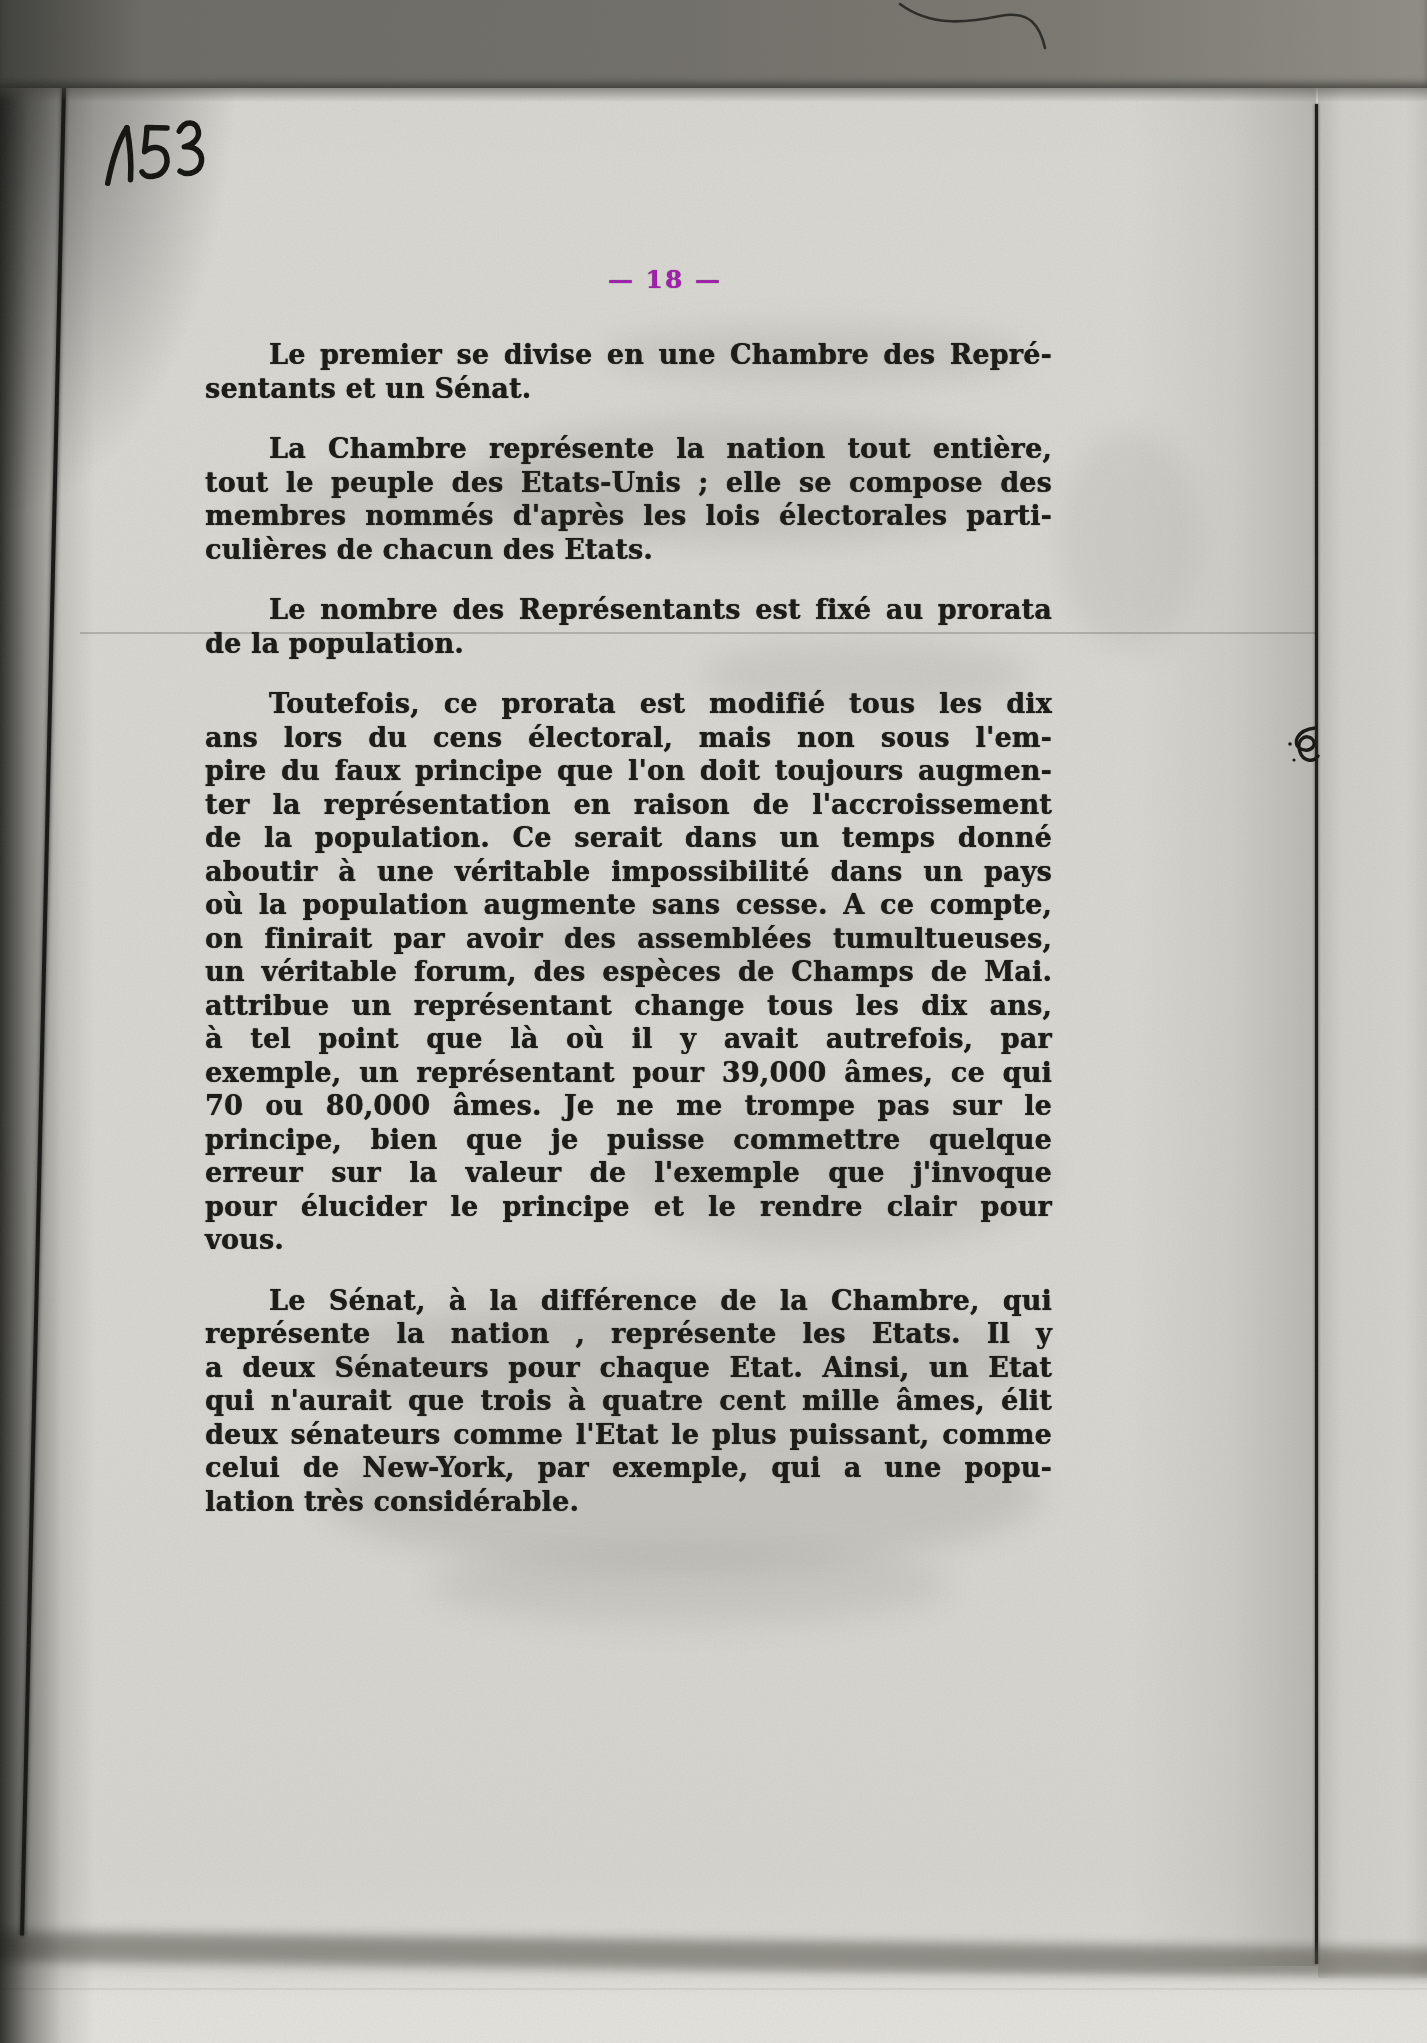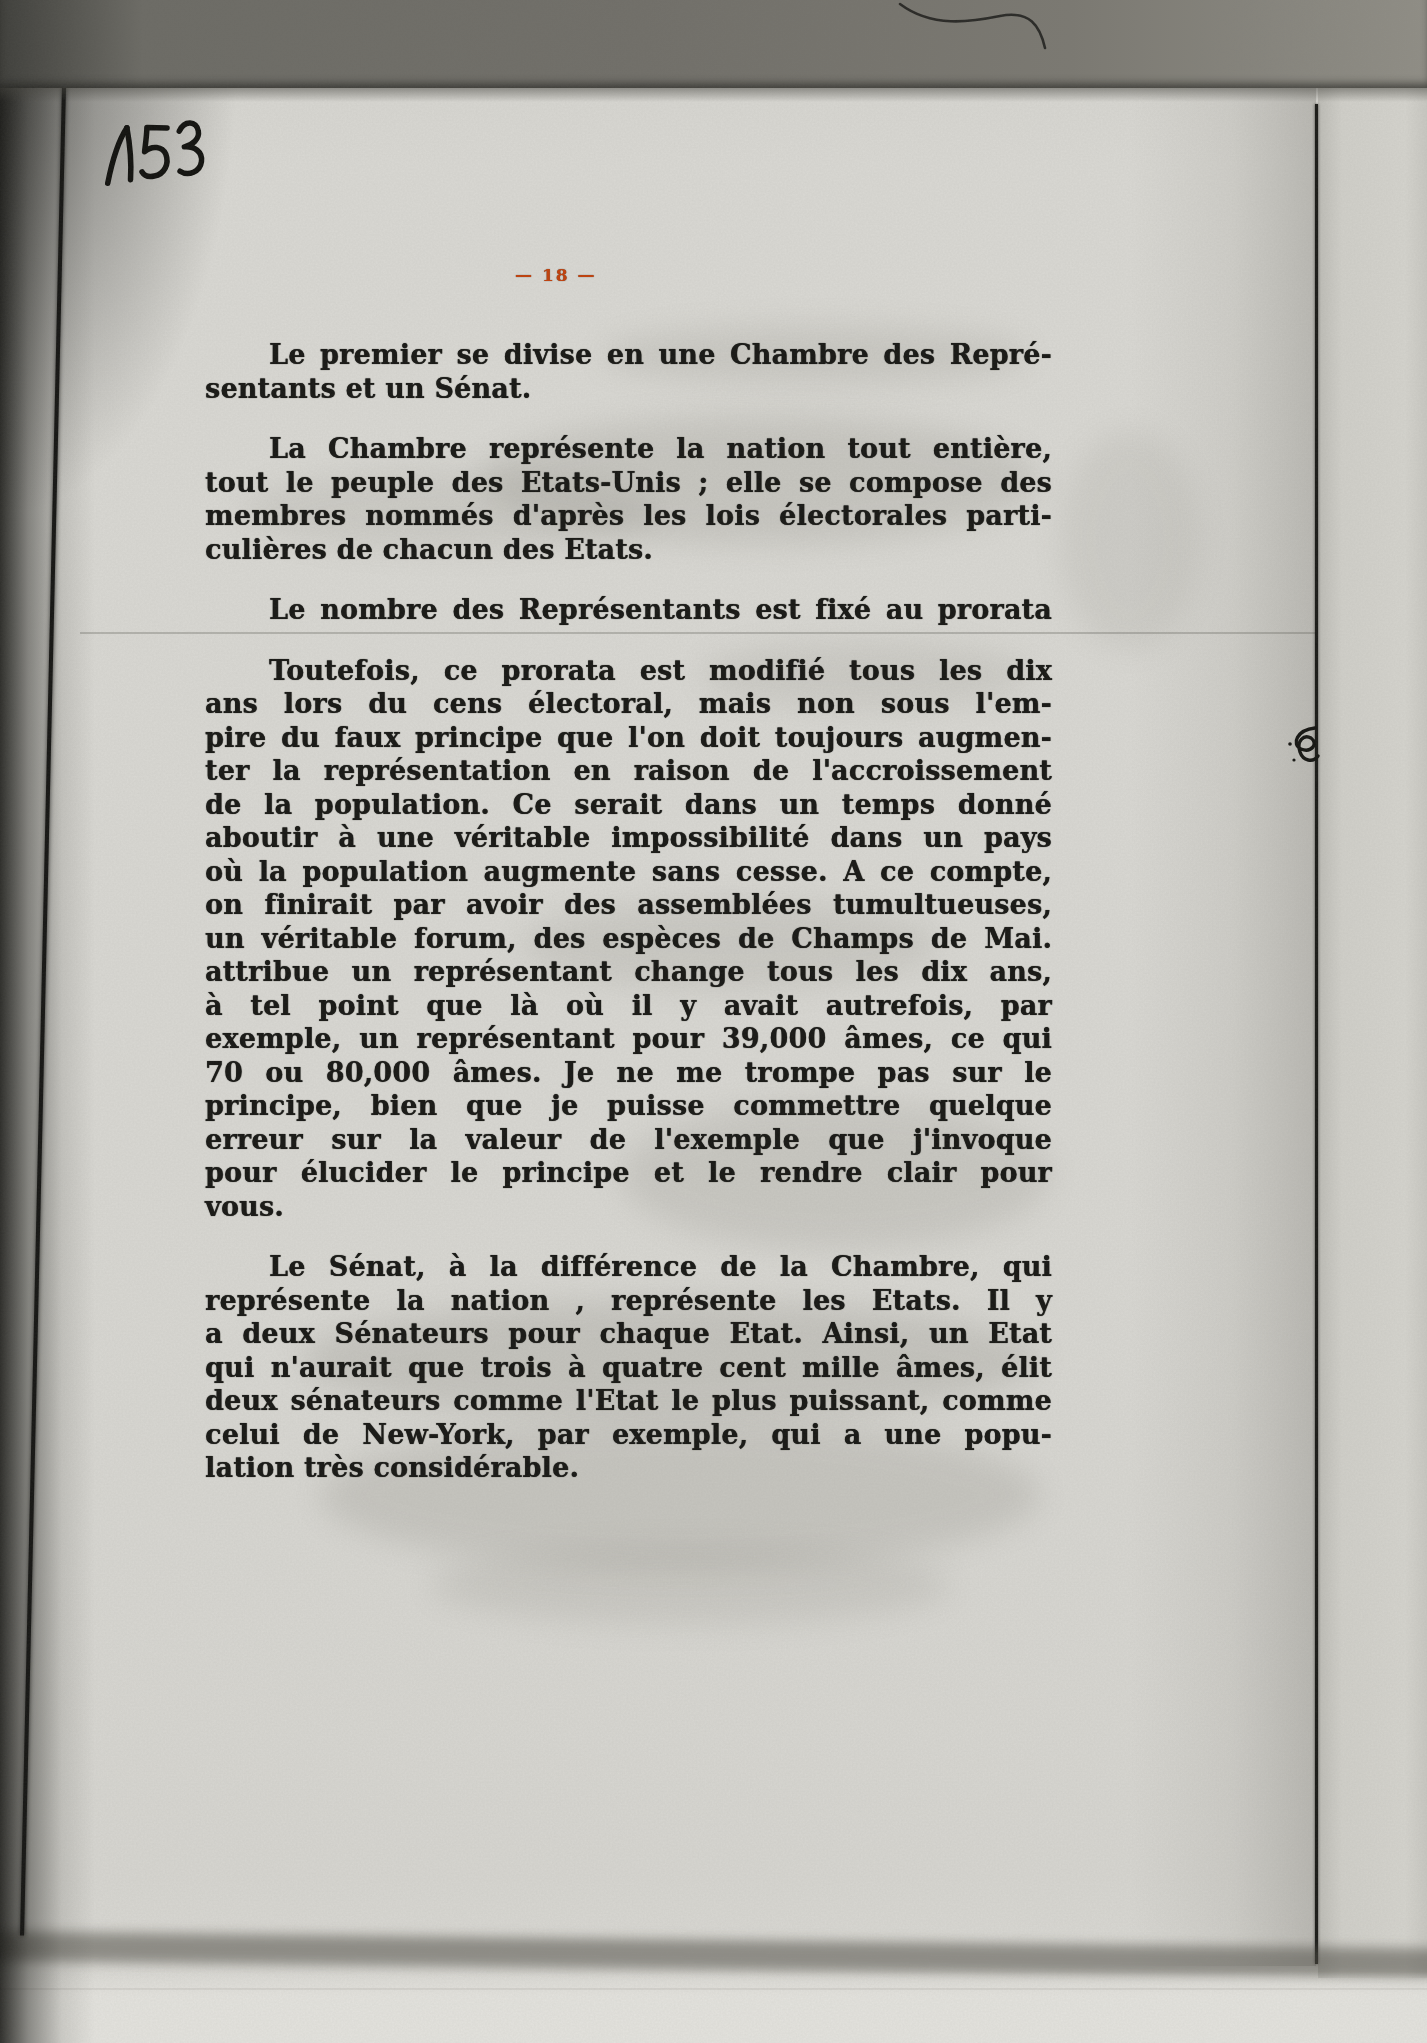--- a/index.html
+++ b/index.html
@@ -55,22 +55,22 @@
   .bottom-area{
     position:absolute;left:0;top:1972px;width:1427px;height:71px;
     background:linear-gradient(180deg,rgba(226,225,220,.0),rgba(228,227,222,.9) 35%,#e3e2dd 100%);
   }
   .scratch-1{position:absolute;left:80px;top:632px;width:1347px;height:1.5px;background:rgba(80,78,72,.28);}
   .scratch-2{position:absolute;left:0;top:1988px;width:1427px;height:1.5px;background:rgba(120,118,112,.35);}
   .smudge{position:absolute;border-radius:50%;background:#6d6b62;filter:blur(15px);}
   
   .page-number{
     position:absolute;left:515px;top:265px;width:300px;
-    text-align:left;font-size:17px;font-weight:700;letter-spacing:2px;
-    color:#c2410c;text-shadow:0 0 1px rgba(25,25,20,.75);
+    text-align:center;font-size:25px;font-weight:700;letter-spacing:2px;
+    color:#a21caf;text-shadow:0 0 1px rgba(25,25,20,.75);
   }
   .text-column{
     position:absolute;left:205px;top:338px;width:847px;
     font-size:27px;font-weight:700;line-height:33.5px;
     color:#181815;letter-spacing:.2px;
     text-shadow:0 0 1.1px rgba(24,24,20,.8),.4px .4px 0 rgba(24,24,20,.45);
   }
   .paragraph + .paragraph{margin-top:27px;}
   .line{text-align:justify;text-align-last:justify;white-space:normal;}
   .line.indent{text-indent:64px;}
@@ -107,20 +107,21 @@
         <div class="line last">sentants et un Sénat.</div>
       </div>
       <div class="paragraph">
         <div class="line indent">La Chambre représente la nation tout entière,</div>
         <div class="line">tout le peuple des Etats-Unis ; elle se compose des</div>
         <div class="line">membres nommés d'après les lois électorales parti-</div>
         <div class="line last">culières de chacun des Etats.</div>
       </div>
       <div class="paragraph">
         <div class="line indent">Le nombre des Représentants est fixé au prorata</div>
+        <div class="line last">de la population.</div>
       </div>
       <div class="paragraph">
         <div class="line indent">Toutefois, ce prorata est modifié tous les dix</div>
         <div class="line">ans lors du cens électoral, mais non sous l'em-</div>
         <div class="line">pire du faux principe que l'on doit toujours augmen-</div>
         <div class="line">ter la représentation en raison de l'accroissement</div>
         <div class="line">de la population. Ce serait dans un temps donné</div>
         <div class="line">aboutir à une véritable impossibilité dans un pays</div>
         <div class="line">où la population augmente sans cesse. A ce compte,</div>
         <div class="line">on finirait par avoir des assemblées tumultueuses,</div>

